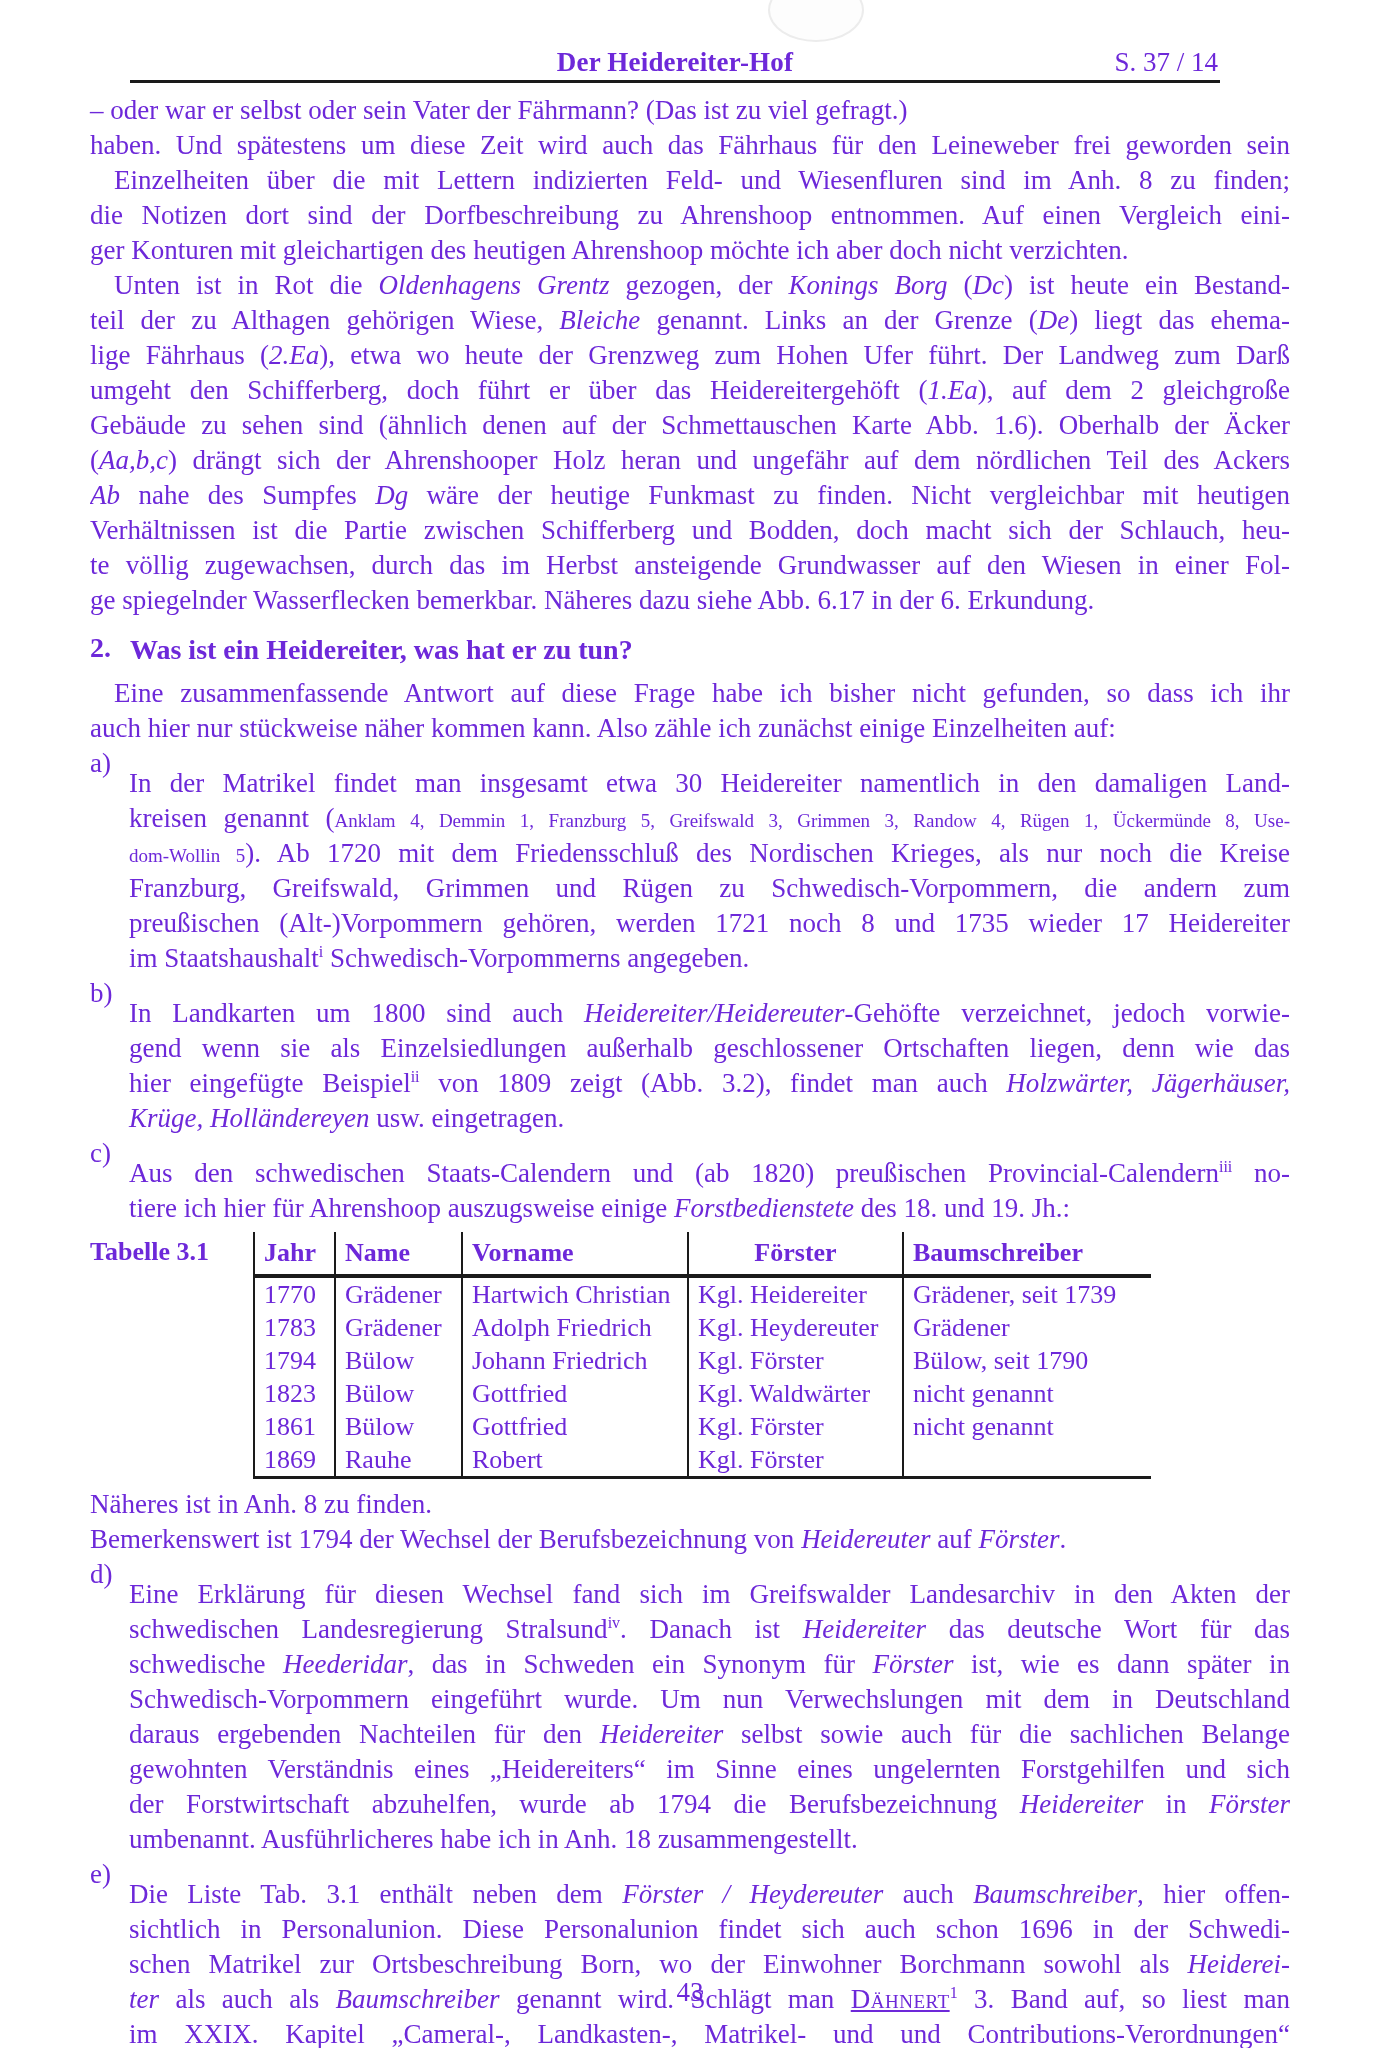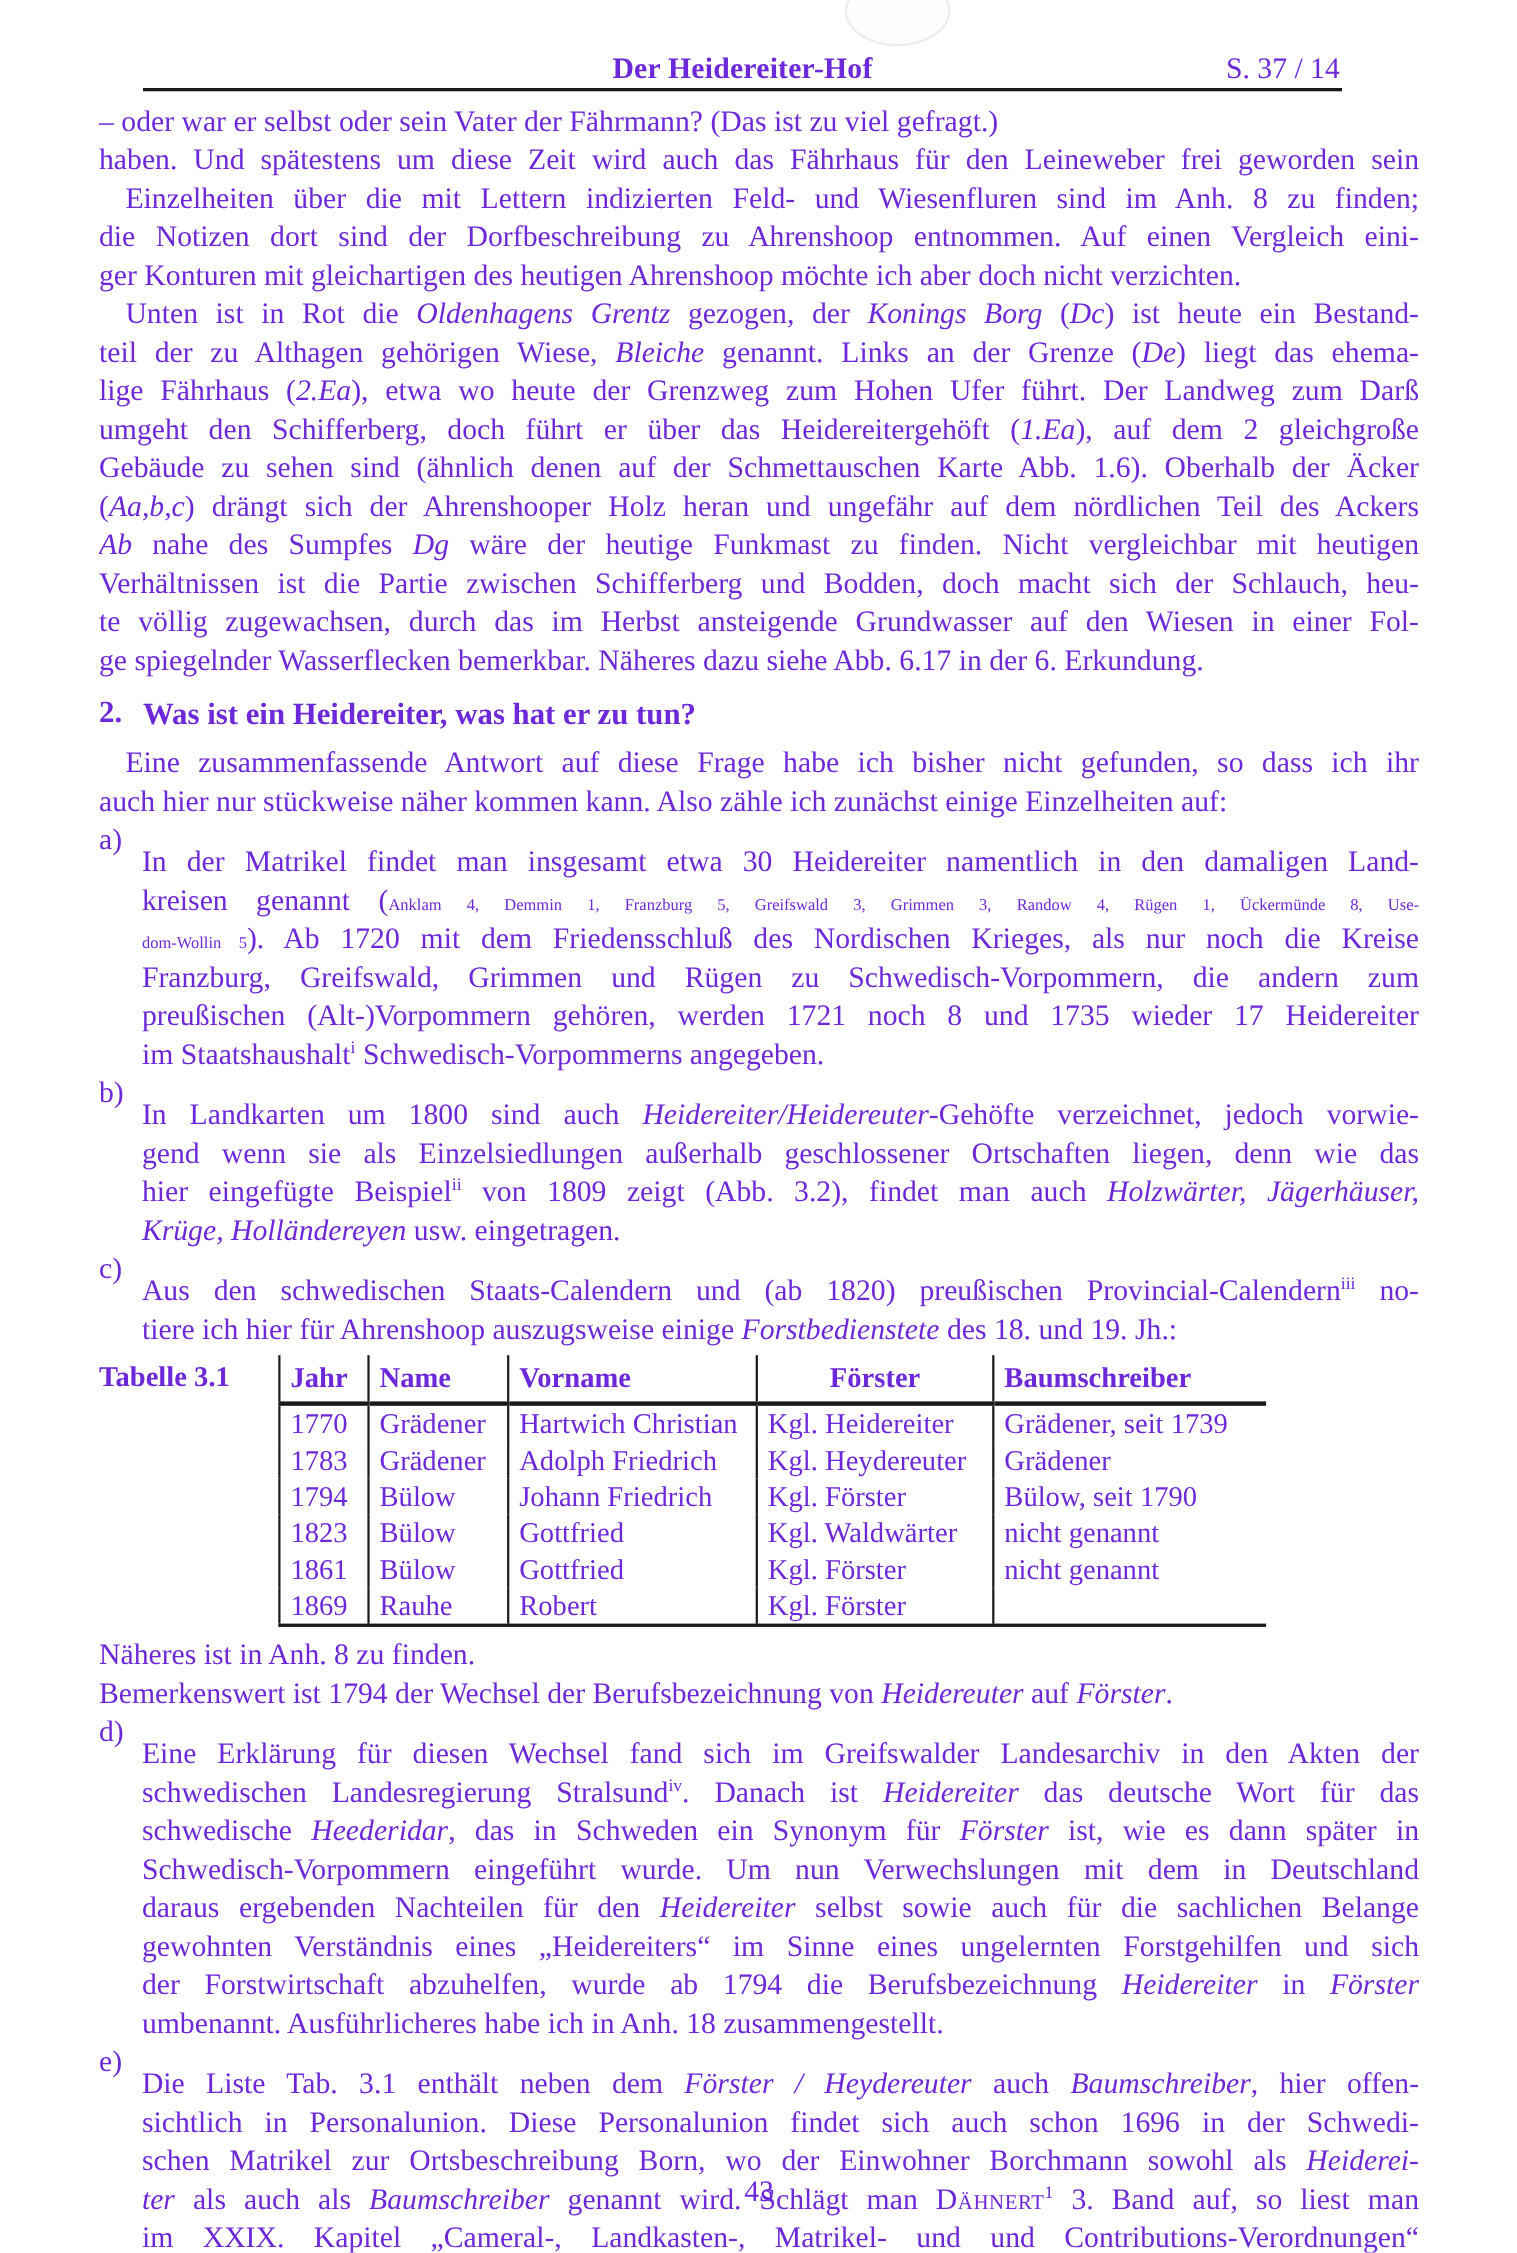--- a/index.html
+++ b/index.html
@@ -32,23 +32,23 @@
     font-size:27px;
   }
   .docbody{margin-top:10px;font-size:27px;}
   .block{margin:0;}
   .line{
     line-height:35px;height:35px;white-space:nowrap;overflow:visible;
   }
   .just{text-align:justify;text-align-last:justify;white-space:normal;height:35px;overflow:hidden;}
   .indent > .line:first-child{text-indent:24px;}
   .it{font-style:italic;}
-  .sm{font-size:15px;}
+  .sm{font-size:19px;}
   .sup{vertical-align:super;font-size:16px;line-height:0;}
-  .sc{font-variant:small-caps;letter-spacing:0.5px;}
+  .sc{font-variant:small-caps;letter-spacing:0.5px;text-decoration:underline;}
   .heading-block{display:flex;margin:14px 0 8px 0;font-weight:bold;font-size:28px;}
   .h-label{width:40px;flex:0 0 40px;}
   .heading-block .line{height:36px;line-height:36px;}
   .item{display:flex;}
   .item-label{width:39px;flex:0 0 39px;line-height:35px;}
   .item-body{flex:1 1 auto;min-width:0;margin-top:20px;}
   .tablewrap{display:flex;margin:6px 0 8px 0;}
   .table-label{width:163px;flex:0 0 163px;font-weight:bold;font-size:26px;line-height:40px;}
   table.dtable{border-collapse:collapse;table-layout:fixed;border-bottom:3px solid #1a1a1a;}
   .dtable col.c0{width:81px;}

